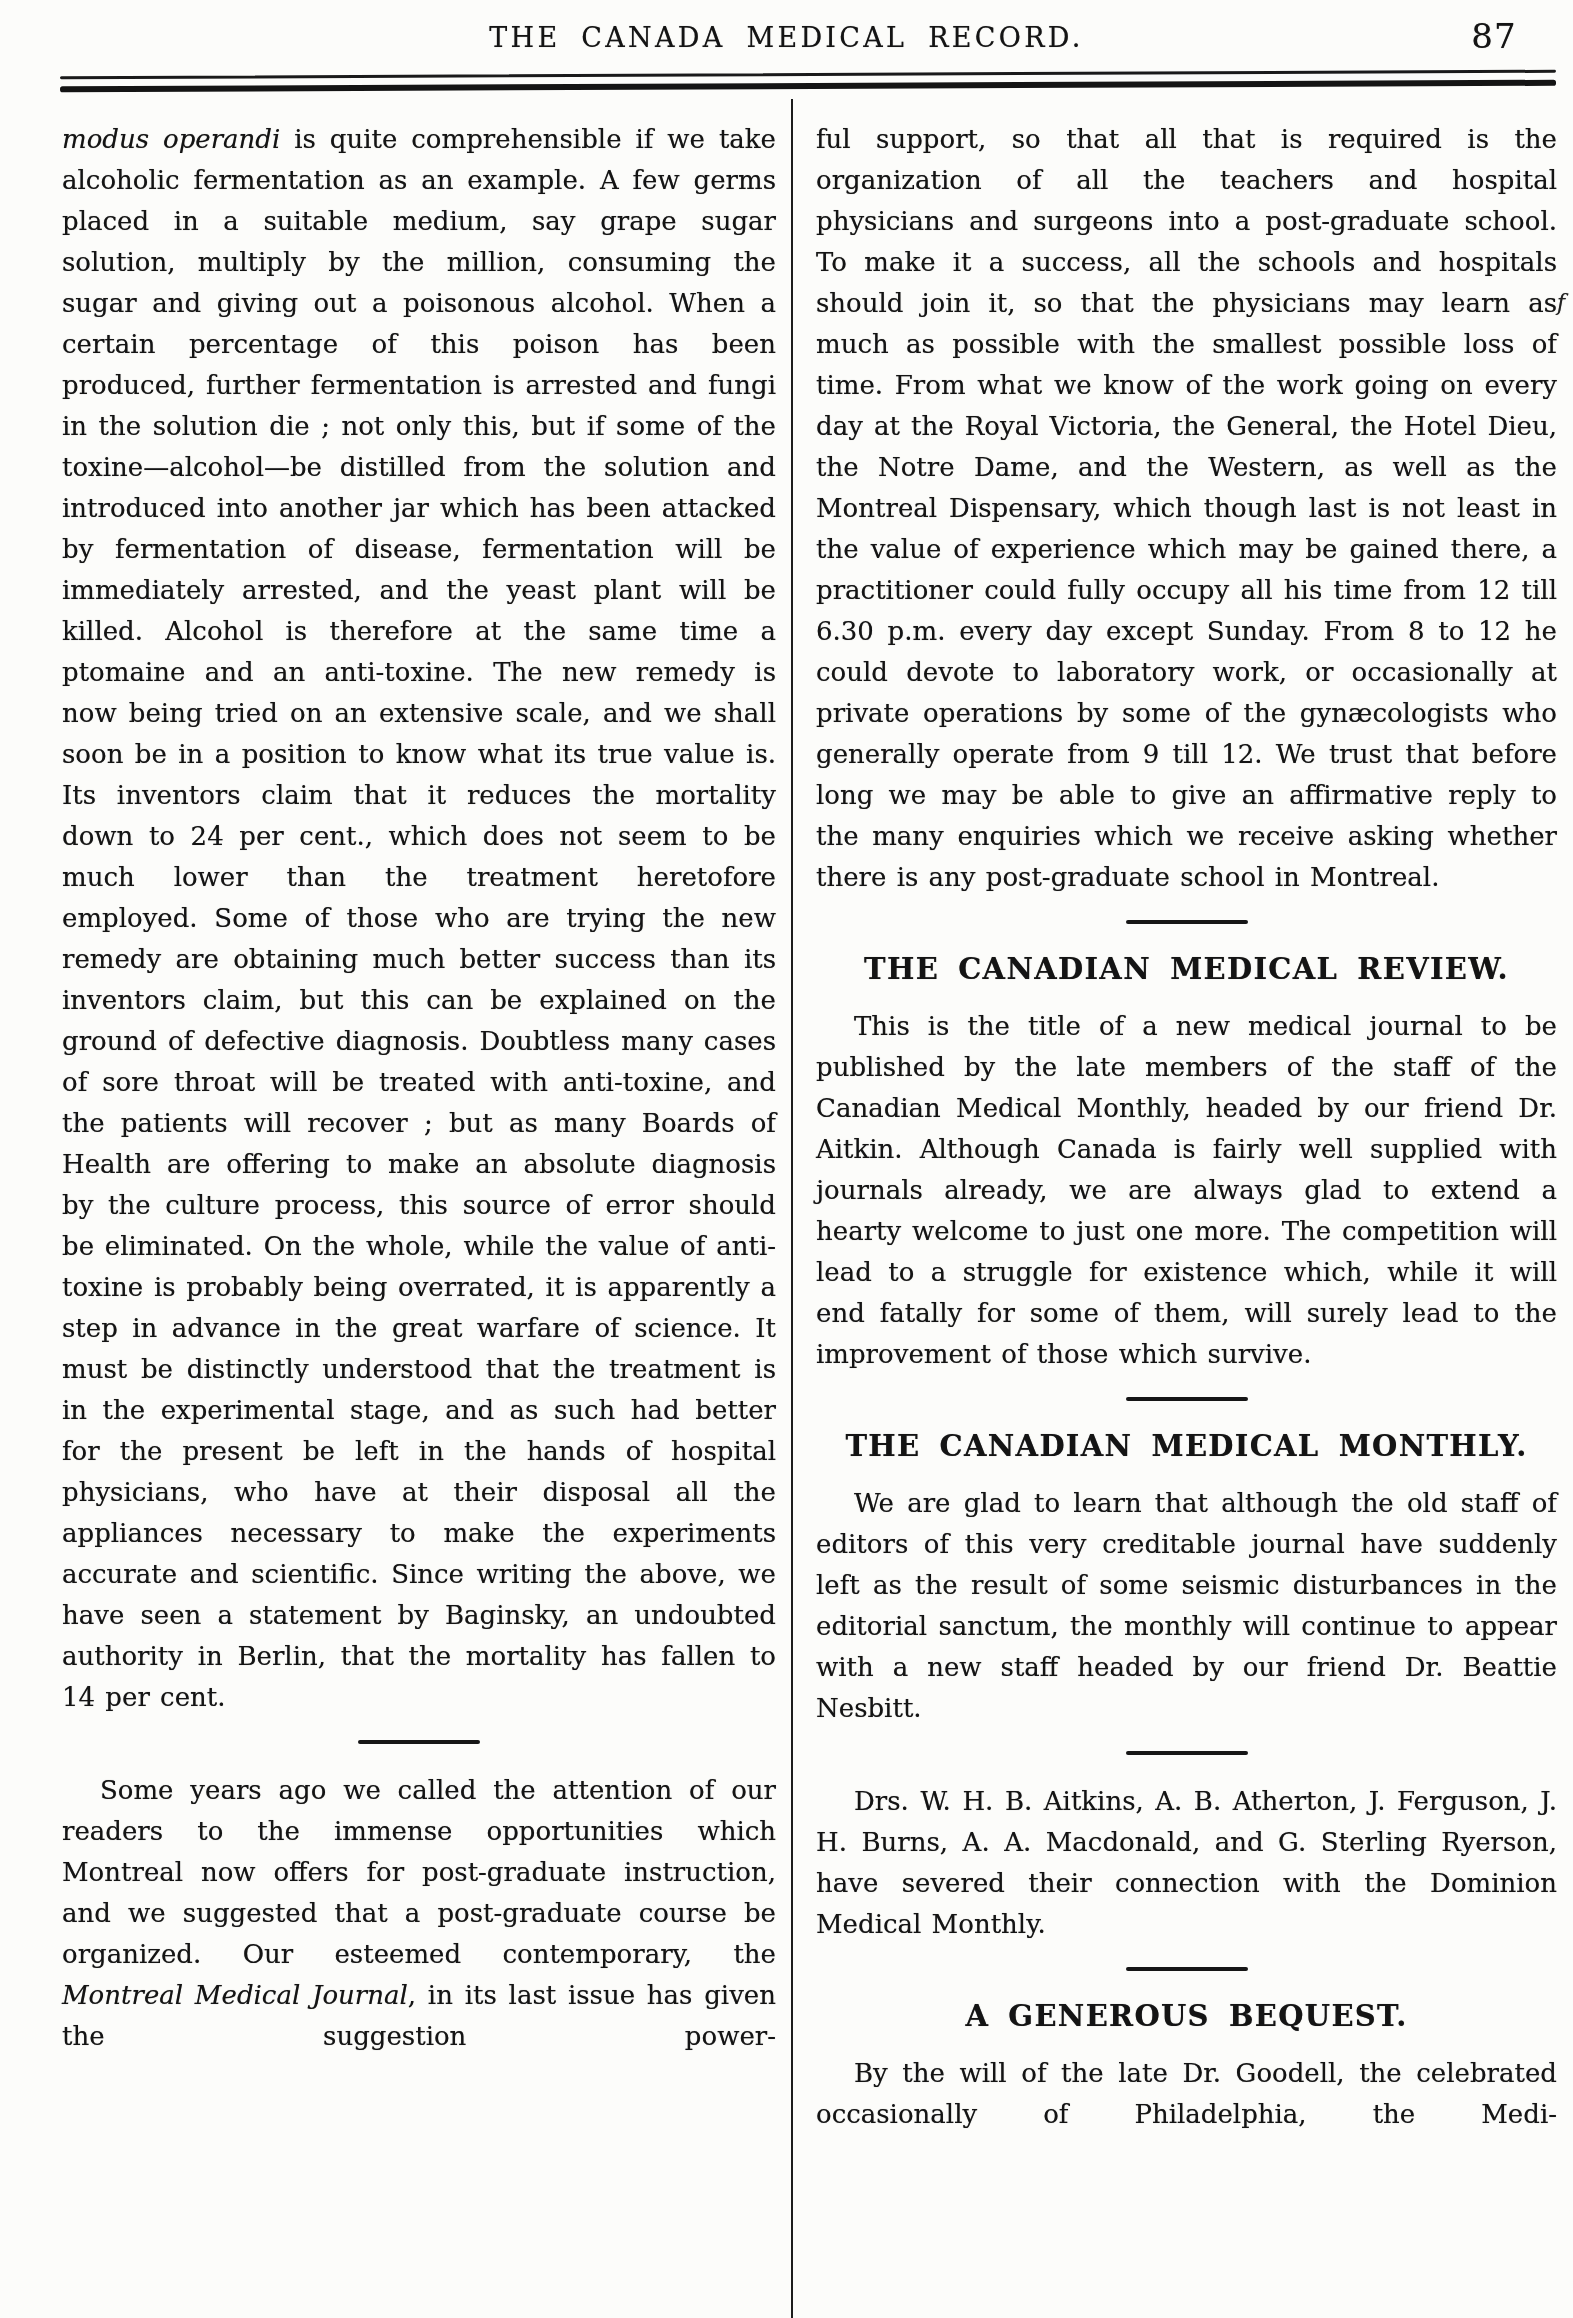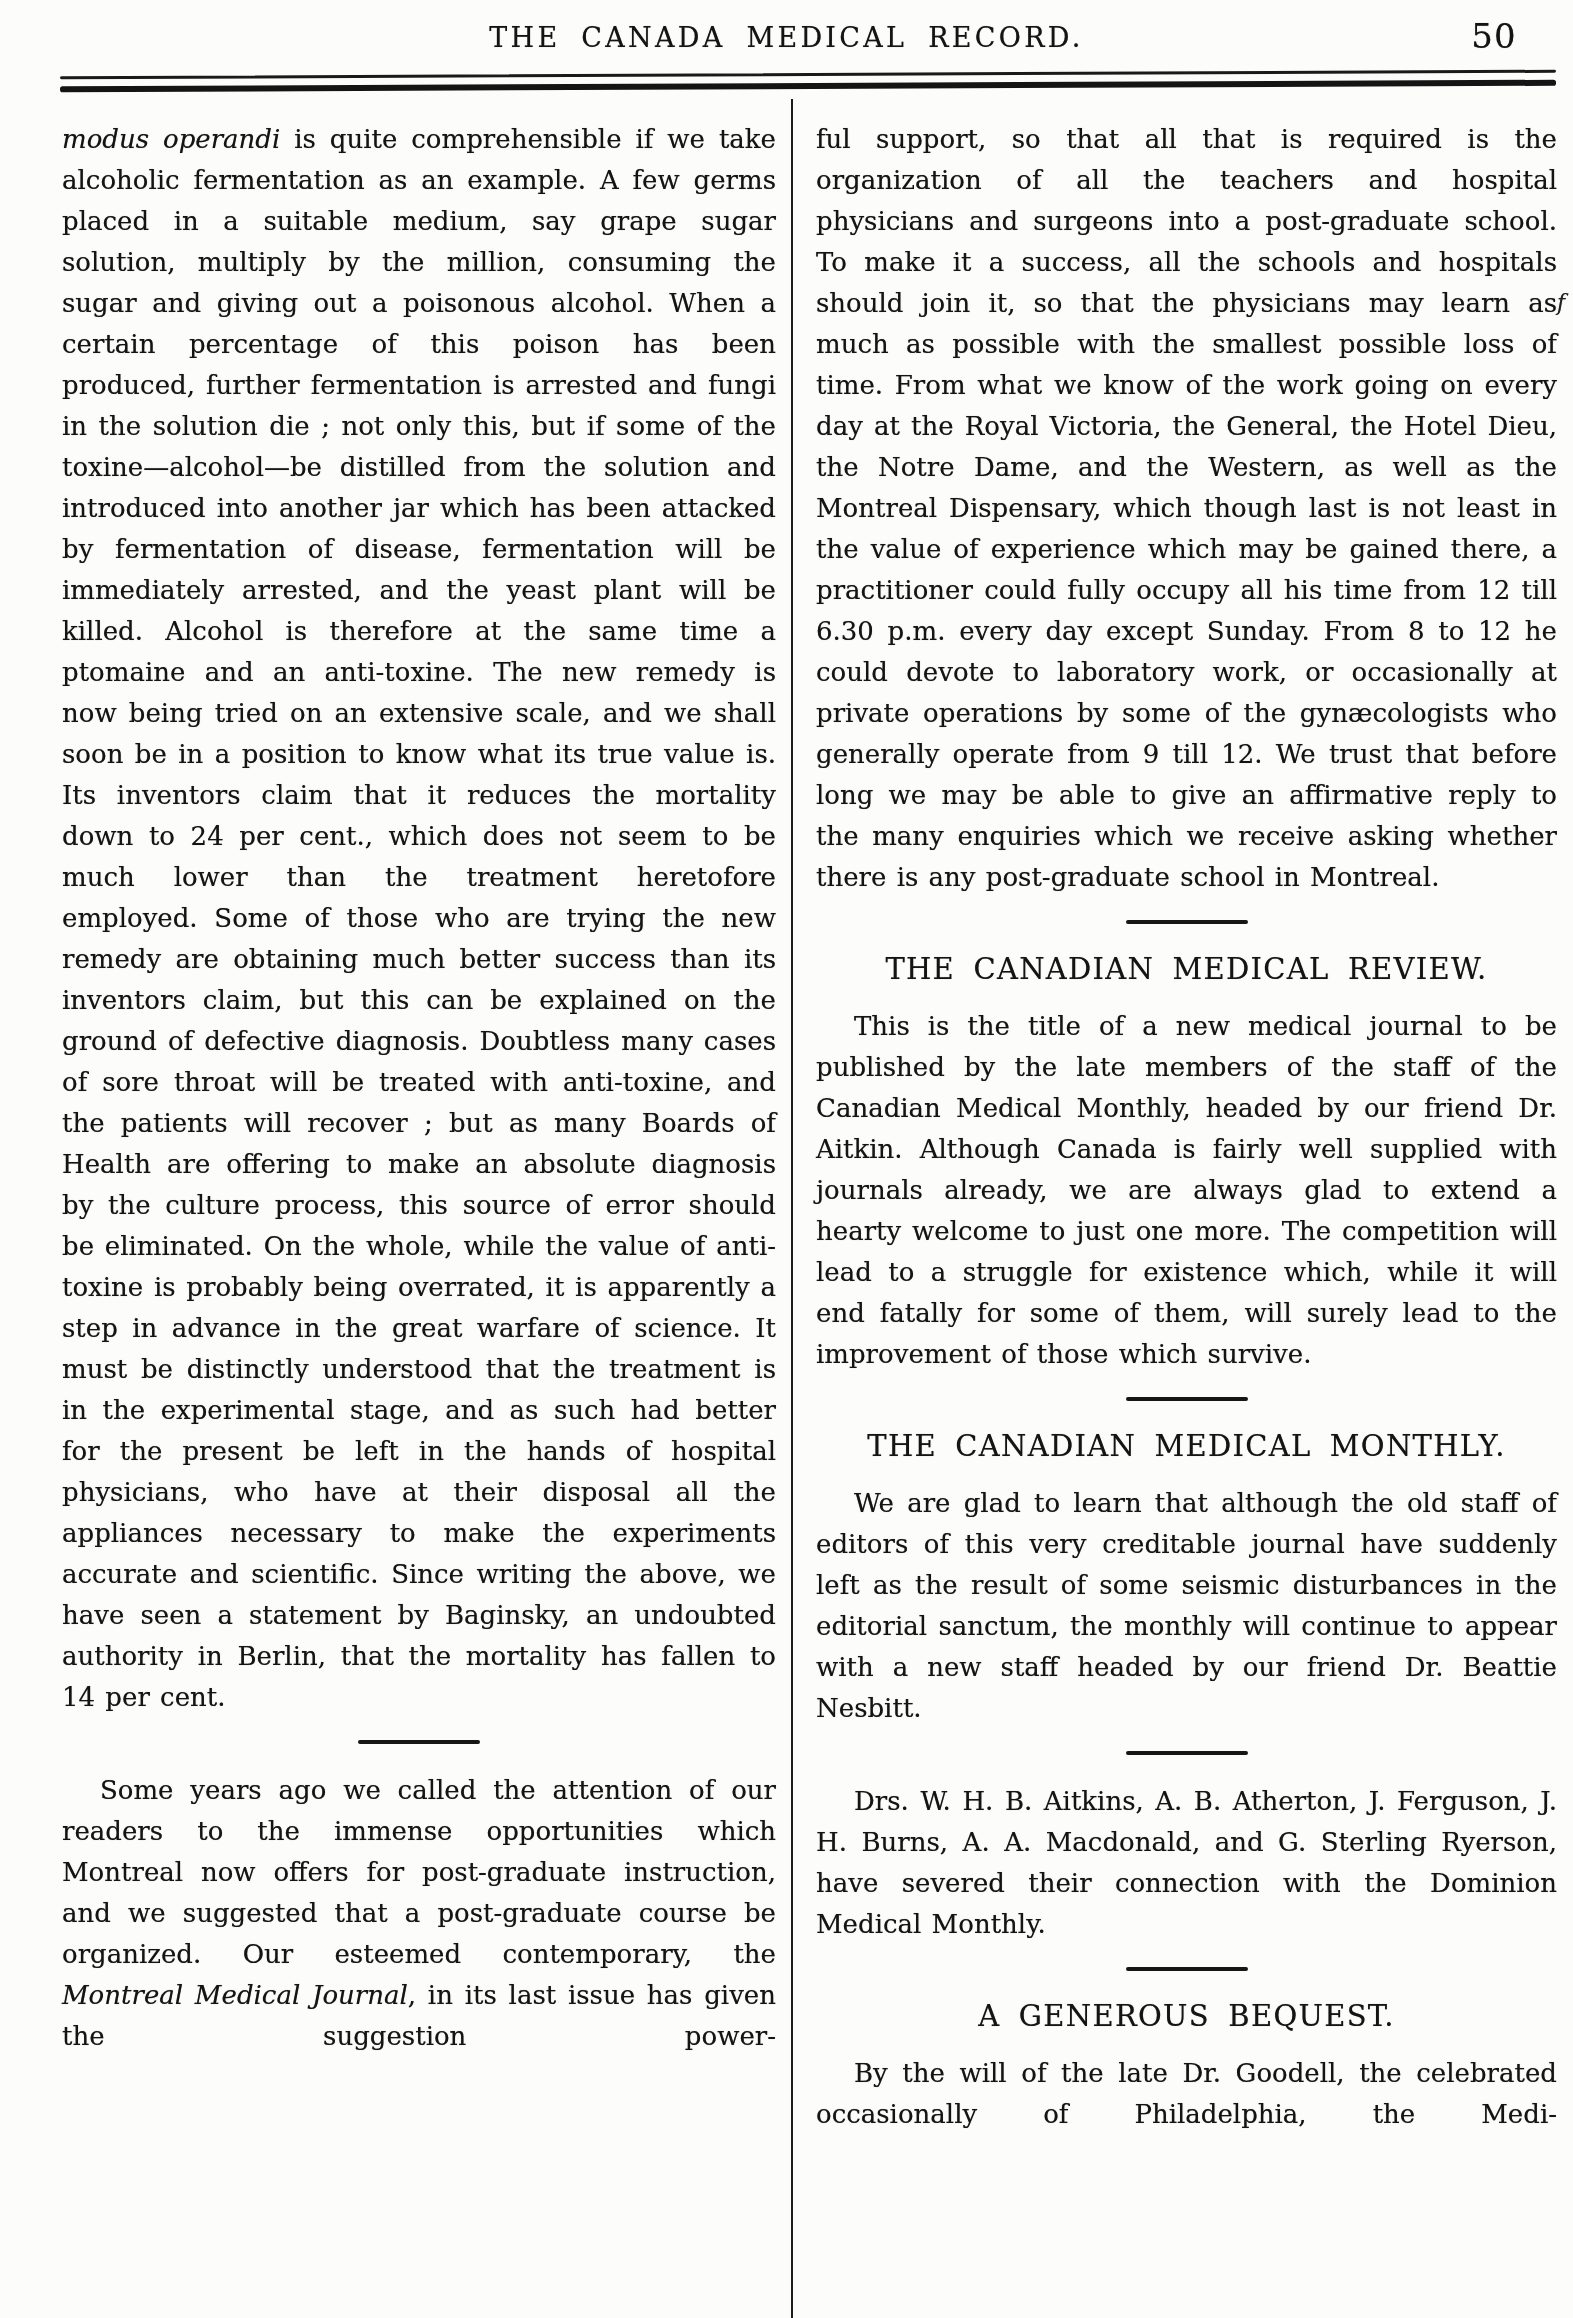--- a/index.html
+++ b/index.html
@@ -55,21 +55,21 @@
     line-height: 41px;
     text-align: justify;
     word-spacing: 2px;
   }
   .para.indent { text-indent: 38px; }
   .para.cont-end { text-align-last: justify; }
   .para em { font-style: italic; }
   .heading {
     margin: 0 0 17px 0;
     font-size: 29px;
-    font-weight: normal;
+    font-weight: bold;
     line-height: 39px;
     text-align: center;
     letter-spacing: 1.3px;
     word-spacing: 7.8px;
   }
   .heading .hl { display: block; }
   .separator {
     width: 122px; height: 3.9px;
     background: #161616;
     margin: 22px auto 26px auto;
@@ -83,21 +83,21 @@
     color: #222;
   }
 </style>
 </head>
 <body>
 
 <div class="page">
 
   <div class="running-head">THE CANADA MEDICAL RECORD.</div>
 
-  <div class="page-number">50</div>
+  <div class="page-number">87</div>
 
   <div class="double-rule">
     <div class="rule-thin"></div>
     <div class="rule-thick"></div>
   </div>
 
   <div class="col-divider"></div>
 
   <section class="col col-left">
 

